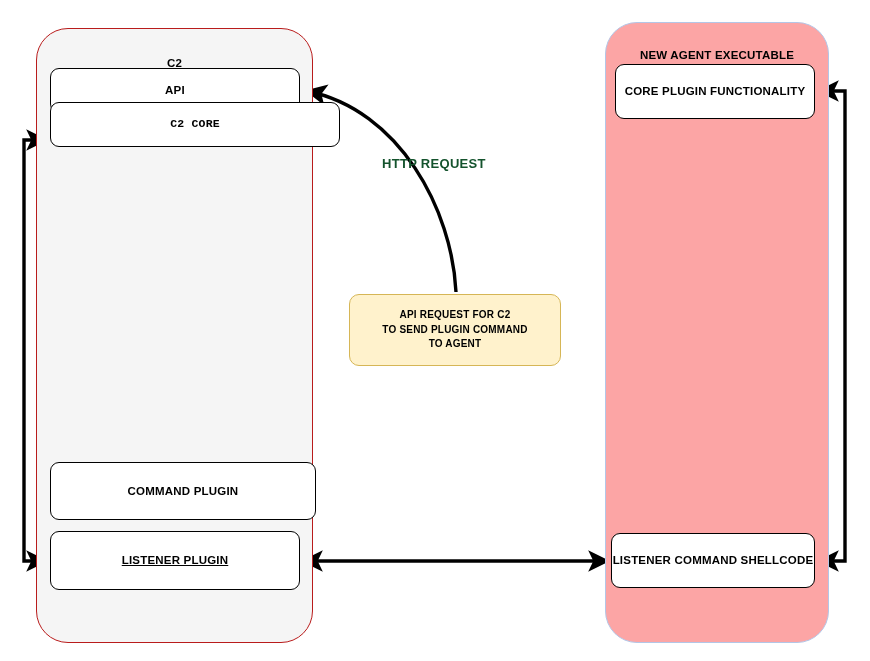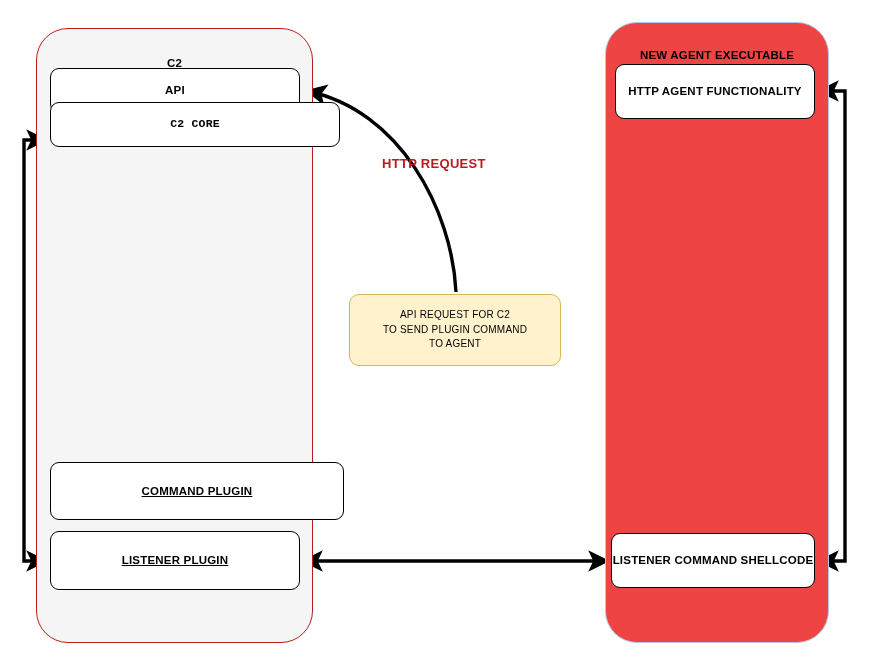--- a/index.html
+++ b/index.html
@@ -36,21 +36,21 @@
     width: 277px;
     height: 615px;
     background: #f5f5f5;
     border: 1px solid #b91c1c;
   }
   #agent-container {
     left: 605px;
     top: 22px;
     width: 224px;
     height: 621px;
-    background: #ef4444;
+    background: #fca5a5;
     border: 1px solid #b3c6e7;
   }
 
   .container-title {
     position: absolute;
     left: 0;
     right: 0;
     text-align: center;
     font-size: 11.5px;
     font-weight: bold;
@@ -73,21 +73,21 @@
     justify-content: center;
     font-size: 11.5px;
     font-weight: bold;
     letter-spacing: 0.2px;
     line-height: 1.25;
     padding: 0 0;
   }
 
   #box-api          { left: 50px;  top: 68px;  width: 250px; height: 45px; }
   #box-c2-core      { left: 50px;  top: 102px; width: 290px; height: 45px; font-family: Liberation Mono, monospace; }
-  #box-command-plugin { left: 50px; top: 462px; width: 294px; height: 58px; text-decoration: underline; }
+  #box-command-plugin { left: 50px; top: 462px; width: 266px; height: 58px; }
   #box-listener-plugin { left: 50px; top: 531px; width: 250px; height: 59px; text-decoration: underline; }
 
   #box-core-agent   { left: 615px; top: 64px;  width: 200px; height: 55px; }
   #box-listener-shellcode { left: 611px; top: 533px; width: 204px; height: 55px; }
 
   
   #note-api-request {
     position: absolute;
     left: 349px;
     top: 294px;
@@ -95,36 +95,36 @@
     height: 72px;
     box-sizing: border-box;
     background: #fff2cc;
     border: 1.4px solid #d6b656;
     border-radius: 10px;
     display: flex;
     align-items: center;
     justify-content: center;
     text-align: center;
     font-size: 10px;
-    font-weight: normal;
+    font-weight: bold;
     letter-spacing: 0.2px;
     line-height: 1.45;
     padding: 0 10px;
     white-space: pre-line;
   }
 
   
   #label-http-request {
     position: absolute;
     left: 382px;
     top: 156px;
     font-size: 13px;
     font-weight: bold;
     letter-spacing: 0.3px;
-    color: #b91c1c;
+    color: #14532d;
     background: transparent;
     white-space: nowrap;
   }
 </style>
 </head>
 <body>
 
 <svg id="diagram-canvas" viewBox="0 0 870 661" xmlns="http://www.w3.org/2000/svg">
   <defs>
     <marker id="arrowEnd" viewBox="0 0 12 12" refX="10" refY="6" markerWidth="7" markerHeight="7" orient="auto-start-reverse">
@@ -153,21 +153,21 @@
 <div class="node-box" id="box-c2-core">C2 CORE</div>
 
 <div class="node-box" id="box-command-plugin">COMMAND PLUGIN</div>
 
 <div class="node-box" id="box-listener-plugin">LISTENER PLUGIN</div>
 
 <div class="container-shape" id="agent-container">
   <div class="container-title" id="agent-title">NEW AGENT EXECUTABLE</div>
 </div>
 
-<div class="node-box" id="box-core-agent">HTTP AGENT FUNCTIONALITY</div>
+<div class="node-box" id="box-core-agent">CORE PLUGIN FUNCTIONALITY</div>
 
 <div class="node-box" id="box-listener-shellcode">LISTENER COMMAND SHELLCODE</div>
 
 <div id="note-api-request">API REQUEST FOR C2
 TO SEND PLUGIN COMMAND
 TO AGENT</div>
 
 <div id="label-http-request">HTTP REQUEST</div>
 
 </body></html>

